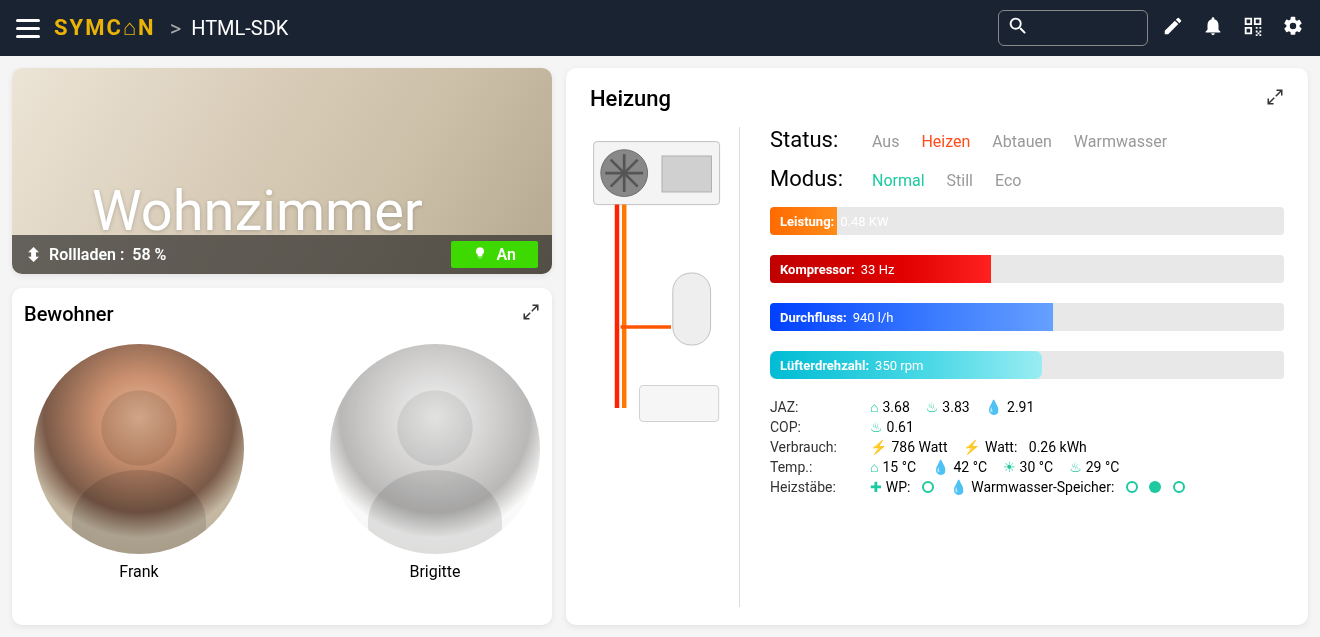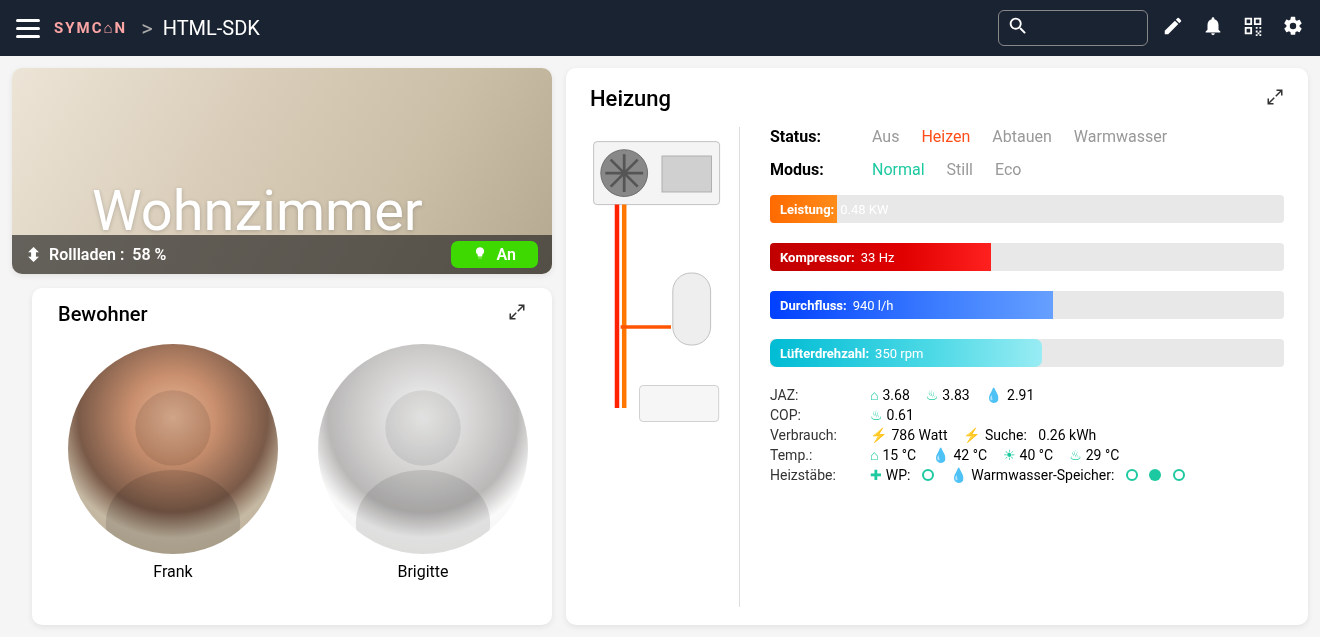--- a/index.html
+++ b/index.html
@@ -19,22 +19,22 @@
     align-items: center;
     padding: 0 16px;
     gap: 14px;
     color: #fff;
   }
   .hamburger {
     display: flex; flex-direction: column; gap: 5px; cursor: pointer;
   }
   .hamburger span { width: 24px; height: 3px; background: #fff; border-radius: 2px; }
   .logo {
-    font-size: 15px; font-weight: 700; letter-spacing: 2px;
-    color: #fca5a5;
+    font-size: 22px; font-weight: 700; letter-spacing: 2px;
+    color: #eab308;
   }
   .breadcrumb { font-size: 20px; color: #fff; display: flex; align-items: center; gap: 10px; }
   .breadcrumb .chev { color: #aaa; font-size: 22px; }
   .spacer { flex: 1; }
   .search-box {
     display: flex; align-items: center;
     border: 1.5px solid #888; border-radius: 6px;
     padding: 4px 8px; width: 150px; background: transparent;
   }
   .search-box input { background: transparent; border: none; outline: none; color: #ccc; font-size: 16px; flex: 1; }
@@ -73,26 +73,26 @@
   }
   .room-footer {
     position: absolute; bottom: 0; left: 0; right: 0;
     background: rgba(30,30,30,.65);
     display: flex; align-items: center; justify-content: space-between;
     padding: 6px 14px;
   }
   .shutter { display: flex; align-items: center; gap: 8px; font-weight: 600; }
   .shutter-icon { font-size: 18px; }
   .light-btn {
-    background: #3dd900; color: #fff; border-radius: 7px;
+    background: #3dd900; color: #fff; border-radius: 2px;
     padding: 4px 22px; display: flex; align-items: center; gap: 10px; font-weight: 600;
   }
 
   
-  .residents { flex: 1; padding: 14px 26px; margin-left: 20px; }
+  .residents { flex: 1; padding: 14px 12px; }
   .residents-head { display: flex; justify-content: space-between; align-items: center; }
   .residents-head h3 { font-size: 20px; font-weight: 500; }
   .expand-icon { cursor: pointer; }
   .avatars { display: flex; gap: 40px; margin-top: 18px; justify-content: space-between; padding-left: 10px; }
   .avatar-col { display: flex; flex-direction: column; align-items: center; gap: 8px; }
   .avatar {
     width: 210px; height: 210px; border-radius: 50%;
     background: #ccc; overflow: hidden;
   }
   .avatar-name { font-size: 16px; }
@@ -108,21 +108,21 @@
   
   .heating { padding: 18px 24px; display: flex; flex-direction: column; }
   .heating-head { display: flex; justify-content: space-between; align-items: center; margin-bottom: 16px; }
   .heating-head h3 { font-size: 22px; font-weight: 500; }
 
   .heat-body { display: flex; gap: 30px; flex: 1; }
   .heat-left { width: 150px; border-right: 1px solid #ddd; padding-right: 14px; display:flex; align-items:flex-start; justify-content:center; }
   .heat-right { flex: 1; }
 
   .status-row { display: grid; grid-template-columns: 90px 1fr; gap: 12px; margin-bottom: 14px; align-items: baseline; }
-  .status-row .lbl { font-weight: 700; font-size: 16px; }
+  .status-row .lbl { font-weight: 400; font-size: 22px; }
   .status-opts { display: flex; gap: 22px; }
   .status-opts span { color: #999; font-size: 16px; }
   .status-opts .active-orange { color: #ff4d1a; }
   .status-opts .active-teal { color: #1dc9a0; }
 
   .bar-wrap { margin: 16px 0 20px; }
   .bar {
     height: 28px; border-radius: 4px; background: #e8e8e8;
     position: relative; overflow: hidden; display: flex; align-items: center;
   }
@@ -362,37 +362,37 @@
                 </span>
             </div>
           </div>
           <div class="mrow">
             <span class="mlbl">Verbrauch:</span>
             <div class="micons">
               <span class="mi">
                   <span class="ic-t">⚡</span>
                   <span>786 Watt</span>
                 </span>
-              <span class="mi"><span class="ic-t">⚡</span><span>Suche:</span>&nbsp;<span>0.26 kWh</span></span>
+              <span class="mi"><span class="ic-t">⚡</span><span>Watt:</span>&nbsp;<span>0.26 kWh</span></span>
             </div>
           </div>
           <div class="mrow">
             <span class="mlbl">Temp.:</span>
             <div class="micons">
               <span class="mi">
                   <span class="ic-t">⌂</span>
                   <span>15 °C</span>
                 </span>
               <span class="mi">
                   <span class="ic-t">💧</span>
                   <span>42 °C</span>
                 </span>
               <span class="mi">
                   <span class="ic-t">☀</span>
-                  <span>40 °C</span>
+                  <span>30 °C</span>
                 </span>
               <span class="mi">
                   <span class="ic-t">♨</span>
                   <span>29 °C</span>
                 </span>
             </div>
           </div>
           <div class="mrow">
             <span class="mlbl">Heizstäbe:</span>
             <div class="micons">

